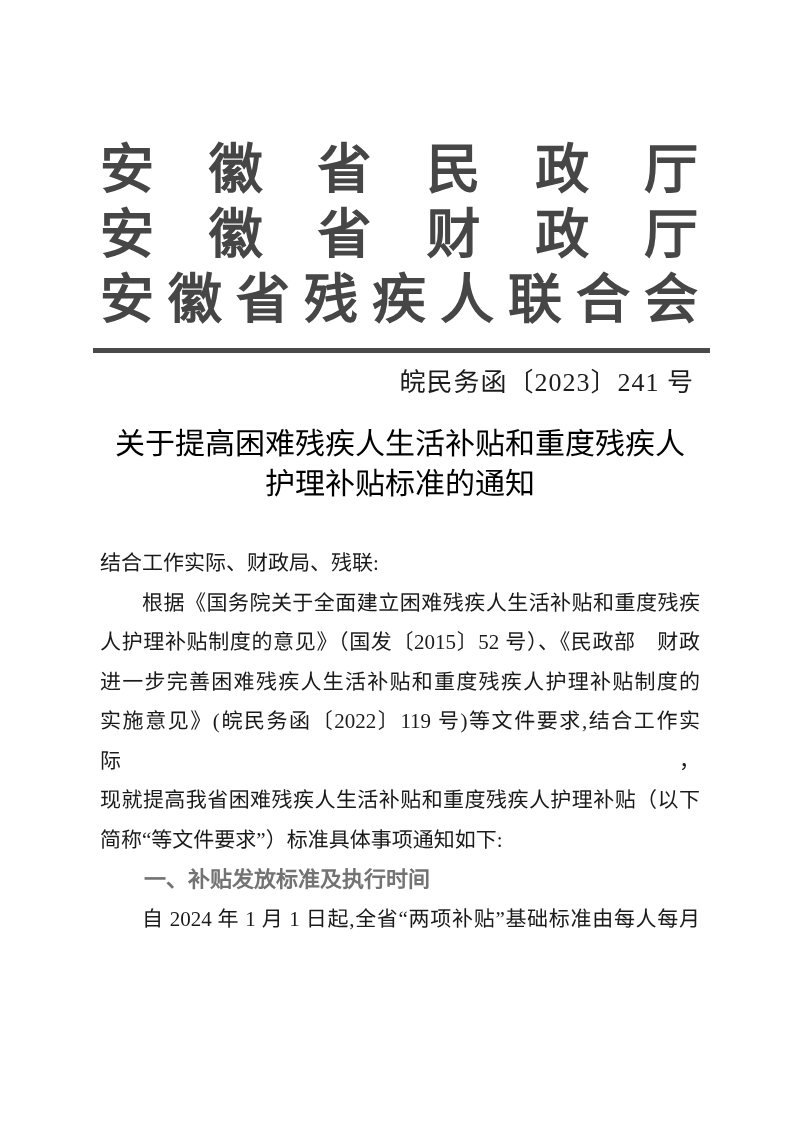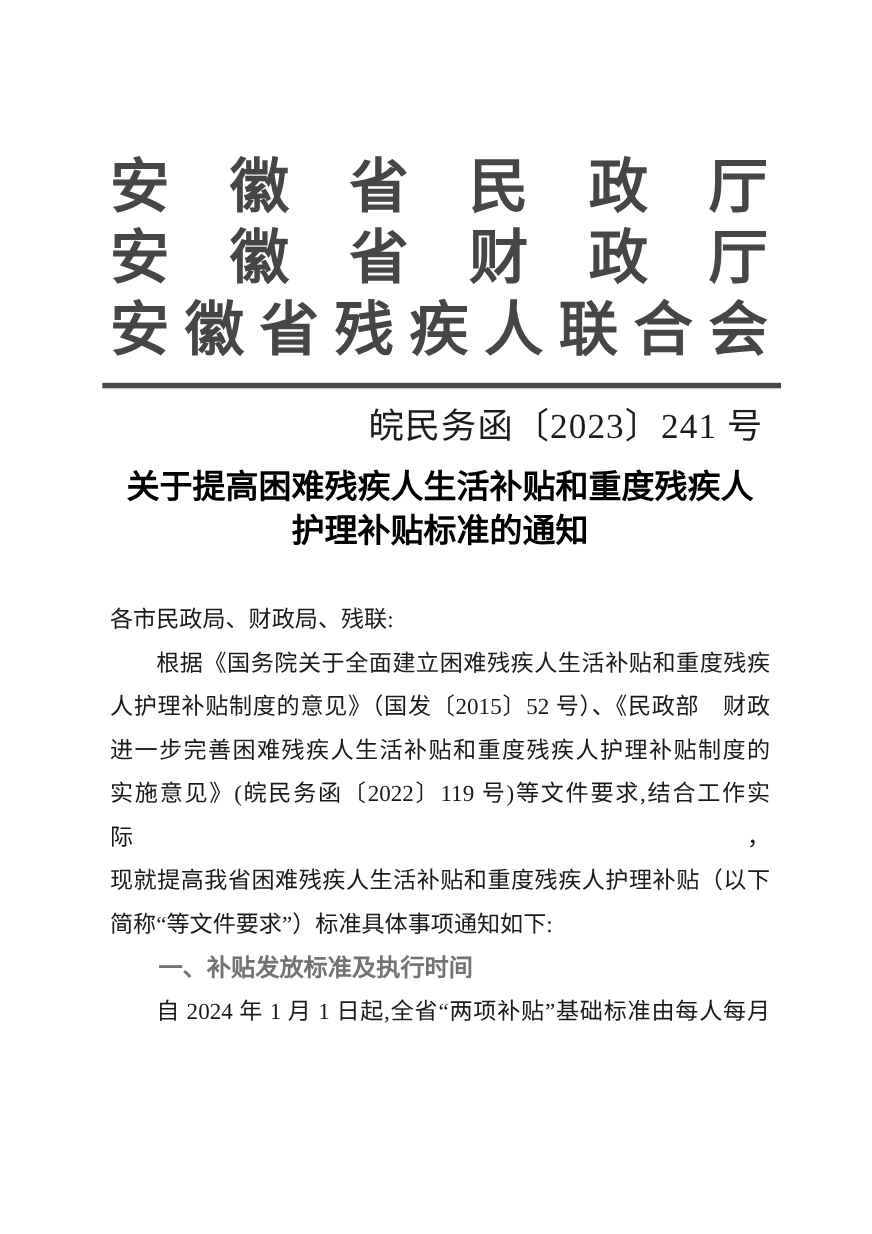--- a/index.html
+++ b/index.html
@@ -41,35 +41,35 @@
     background: #4a4a4a;
   }
 
   
   .doc-number {
     position: absolute;
     left: 100px;
     top: 361px;
     width: 594px;
     text-align: right;
-    font-size: 32px;
+    font-size: 26px;
     color: #1c1c1c;
     letter-spacing: 1px;
   }
 
   
   .title {
     position: absolute;
     left: 100px;
     top: 424px;
     width: 600px;
     margin: 0;
     text-align: center;
     font-size: 30px;
-    font-weight: bold;
+    font-weight: normal;
     line-height: 40px;
     color: #000000;
   }
   .title span { display: block; }
 
   
   .body {
     position: absolute;
     left: 100px;
     top: 544px;
@@ -126,21 +126,21 @@
   <div class="rule"></div>
 
   <div class="doc-number">皖民务函〔2023〕241 号</div>
 
   <h1 class="title">
     <span>关于提高困难残疾人生活补贴和重度残疾人</span>
     <span>护理补贴标准的通知</span>
   </h1>
 
   <main class="body">
-    <p class="line">各市民政局、财政局、残联:</p>
+    <p class="line">结合工作实际、财政局、残联:</p>
     <p class="line indent just">根据《国务院关于全面建立困难残疾人生活补贴和重度残疾</p>
     <p class="line just">人护理补贴制度的意见》（国发〔2015〕52 号）、《民政部　财政</p>
     <p class="line just">进一步完善困难残疾人生活补贴和重度残疾人护理补贴制度的</p>
     <p class="line just">实施意见》(皖民务函〔2022〕119 号)等文件要求,结合工作实际，</p>
     <p class="line just">现就提高我省困难残疾人生活补贴和重度残疾人护理补贴（以下</p>
     <p class="line">简称“等文件要求”）标准具体事项通知如下:</p>
     <p class="line indent heading">一、补贴发放标准及执行时间</p>
     <p class="line indent just">自 2024 年 1 月 1 日起,全省“两项补贴”基础标准由每人每月</p>
   </main>
 

